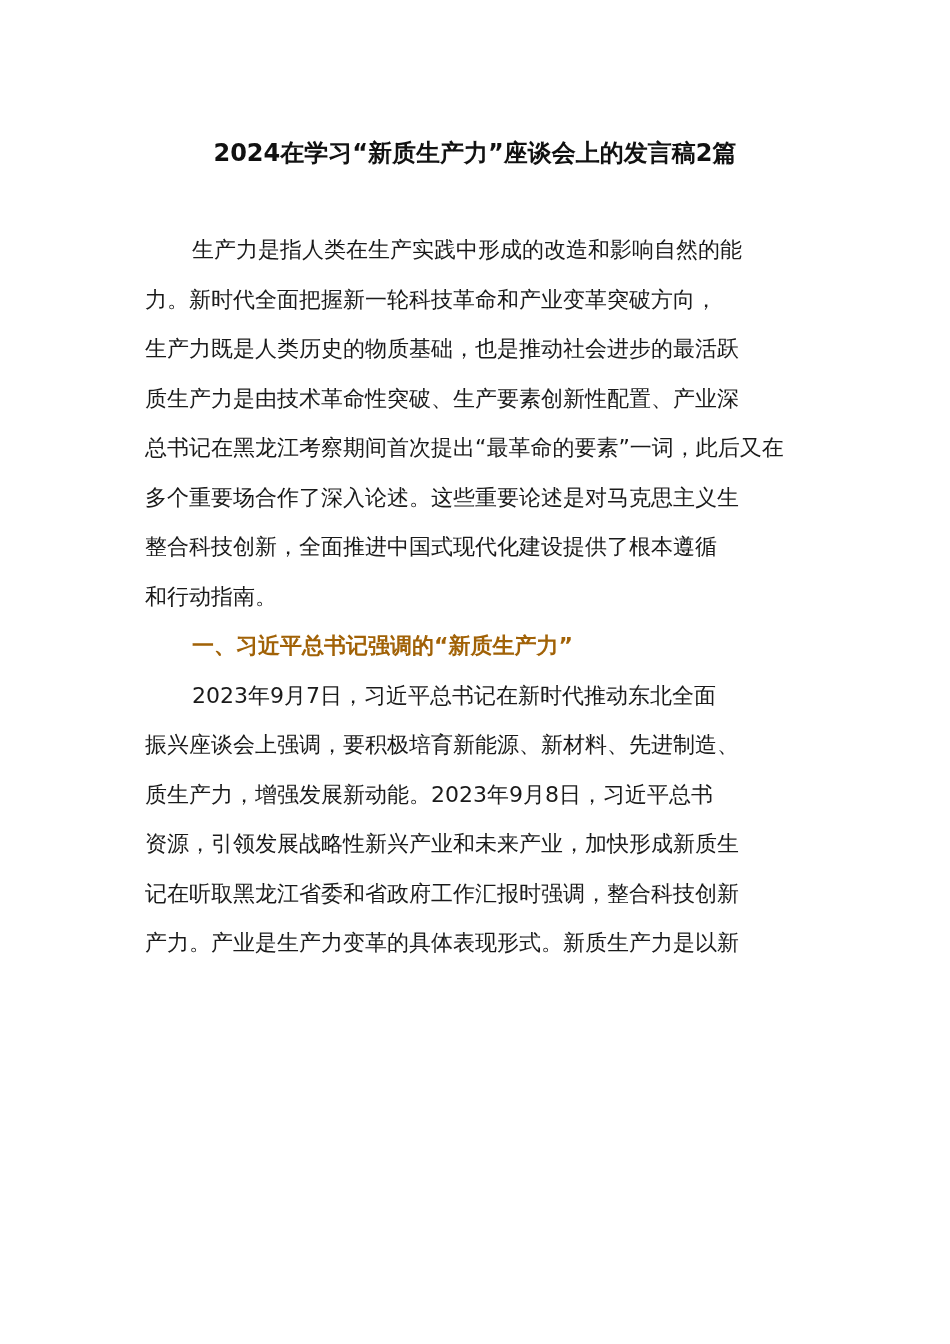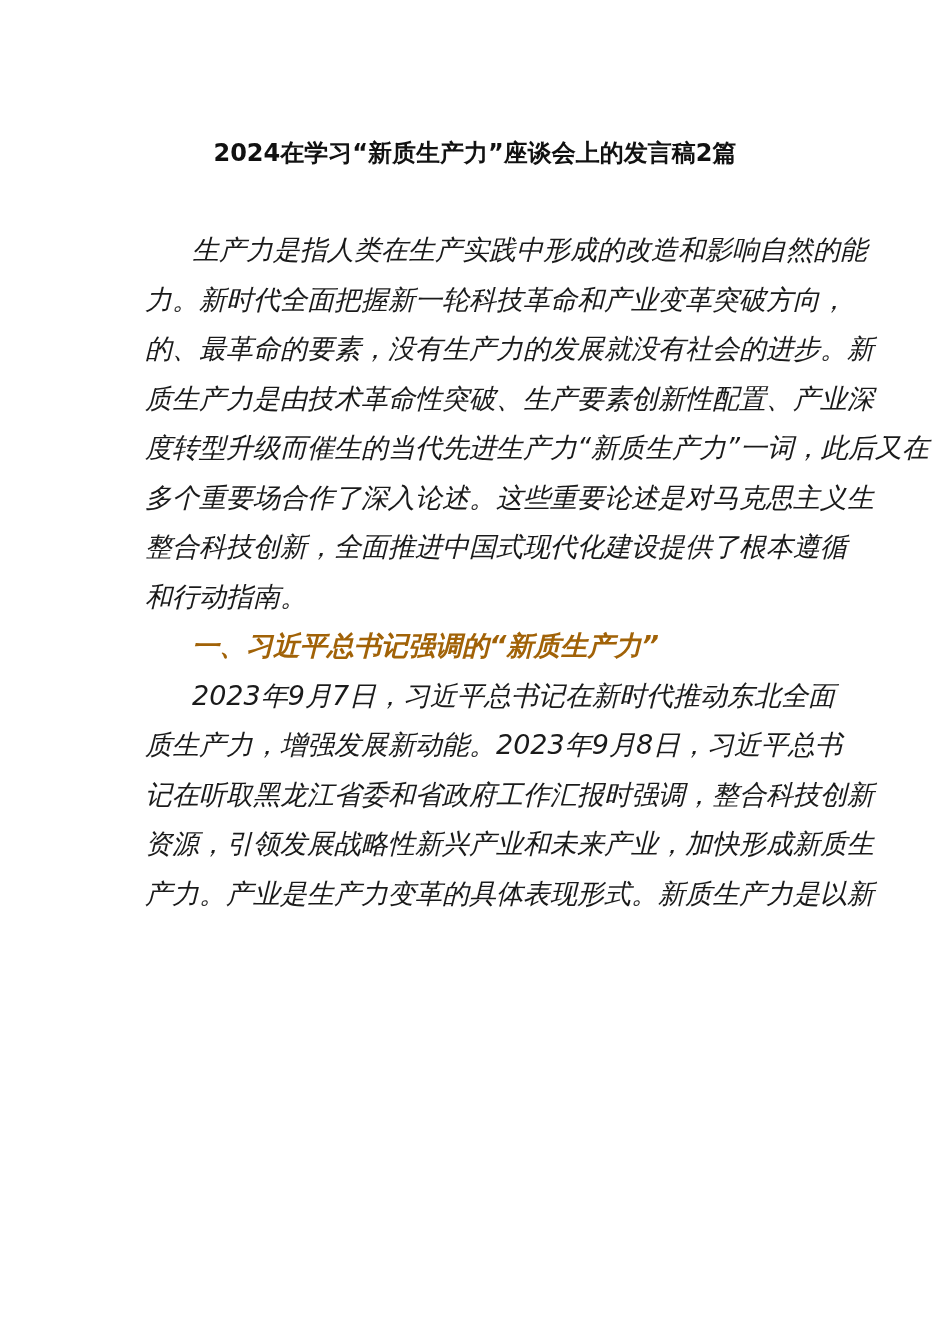--- a/index.html
+++ b/index.html
@@ -37,24 +37,23 @@
     }
     .body-text {
       position: absolute;
       left: 145px;
       top: 225px;
       width: 660px;
     }
     .line {
       height: 49.5px;
       line-height: 49.5px;
-      font-size: 27px;
+      font-size: 22px;
       white-space: nowrap;
       color: #1a1a1a;
-      font-style: italic;
     }
     .line.indent {
       padding-left: 47px;
     }
     .line.heading {
       font-weight: bold;
       padding-left: 47px;
       color: #a16207;
     }
   </style>
@@ -62,33 +61,34 @@
 <body>
 
 <div class="page">
   <div class="title">2024在学习“新质生产力”座谈会上的发言稿2篇</div>
 
   <div class="body-text">
 
     <div>
       <div class="line indent">生产力是指人类在生产实践中形成的改造和影响自然的能</div>
       <div class="line">力。新时代全面把握新一轮科技革命和产业变革突破方向，</div>
-      <div class="line">的、最革命的要素，没有生产力的发展就没有社会的进步。新</div>
+      <div class="line">生产力既是人类历史的物质基础，也是推动社会进步的最活跃</div>
       <div class="line">质生产力是由技术革命性突破、生产要素创新性配置、产业深</div>
-      <div class="line">度转型升级而催生的当代先进生产力“新质生产力”一词，此后又在</div>
+      <div class="line">总书记在黑龙江考察期间首次提出“最革命的要素”一词，此后又在</div>
       <div class="line">多个重要场合作了深入论述。这些重要论述是对马克思主义生</div>
       <div class="line">整合科技创新，全面推进中国式现代化建设提供了根本遵循</div>
       <div class="line">和行动指南。</div>
     </div>
 
     <div>
       <div class="line heading">一、习近平总书记强调的“新质生产力”</div>
     </div>
 
     <div>
       <div class="line indent">2023年9月7日，习近平总书记在新时代推动东北全面</div>
+      <div class="line">振兴座谈会上强调，要积极培育新能源、新材料、先进制造、</div>
       <div class="line">质生产力，增强发展新动能。2023年9月8日，习近平总书</div>
+      <div class="line">资源，引领发展战略性新兴产业和未来产业，加快形成新质生</div>
       <div class="line">记在听取黑龙江省委和省政府工作汇报时强调，整合科技创新</div>
-      <div class="line">资源，引领发展战略性新兴产业和未来产业，加快形成新质生</div>
       <div class="line">产力。产业是生产力变革的具体表现形式。新质生产力是以新</div>
     </div>
   </div>
 </div>
 
 </body></html>

